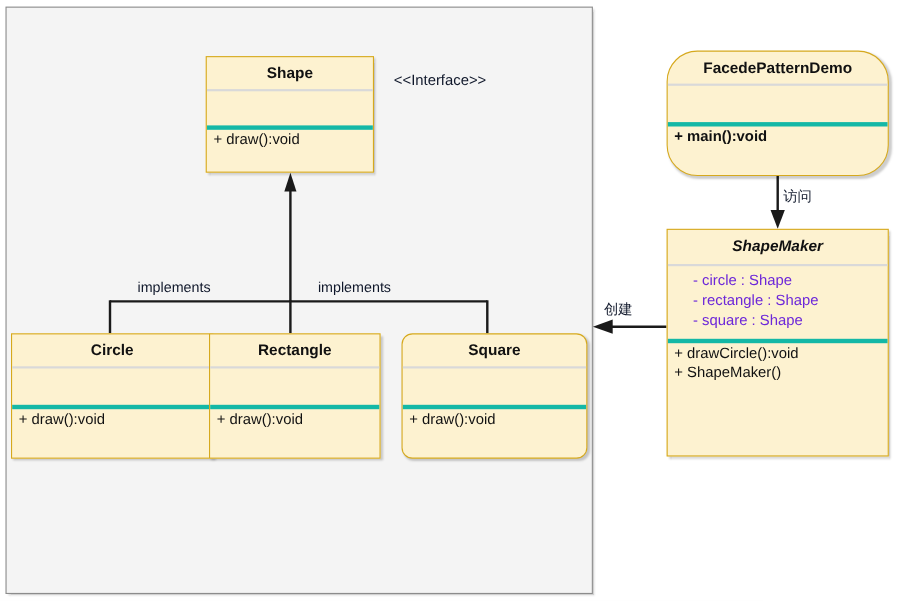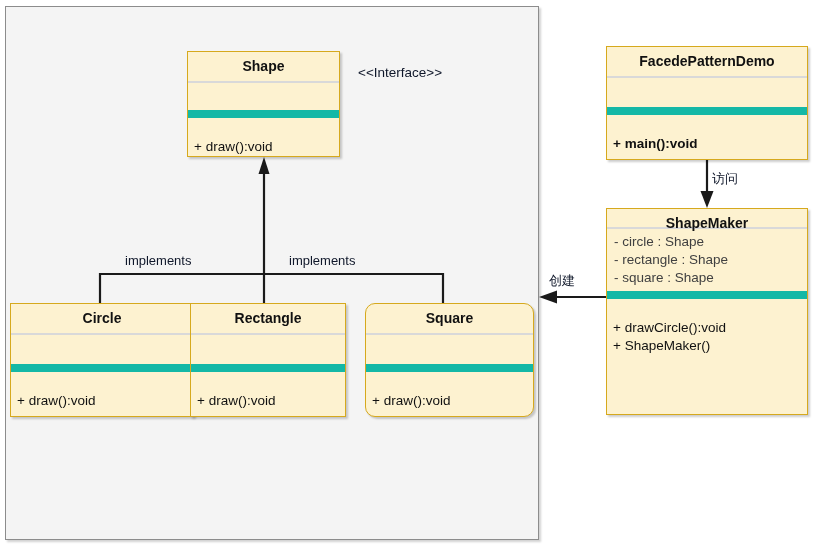--- a/index.html
+++ b/index.html
@@ -48,57 +48,57 @@
     text-align: center;
     font-weight: bold;
     font-size: 14px;
     color: #111111;
     padding: 6px 4px 6px 4px;
     border-bottom: 2px solid #d9d9d9;
     box-sizing: border-box;
     line-height: 16px;
   }
   .uml-attrs {
-    border-bottom: 8px solid #14b8a6;
-    box-sizing: border-box;
-    padding: 4px 7px;
+    border-bottom: 4px solid #14b8a6;
+    box-sizing: border-box;
+    padding: 4px 23px;
     font-size: 13.5px;
-    color: #404040;
+    color: #6d28d9;
     line-height: 18px;
   }
   .uml-ops {
     box-sizing: border-box;
-    padding: 20px 6px;
+    padding: 0 6px;
     font-size: 13.5px;
     color: #111111;
     line-height: 18px;
   }
   .uml-ops .bold-op { font-weight: bold; }
   .member { white-space: nowrap; }
 
   
   #class-shape      { left: 187px; top: 51px;  width: 153px; height: 106px; }
   #class-shape .uml-name  { height: 31px; }
   #class-shape .uml-attrs { height: 35px; }
   #class-shape .uml-ops   { height: 38px; }
 
   #class-circle     { left: 10px;  top: 303px; width: 184px; height: 114px; }
   #class-rectangle  { left: 190px; top: 303px; width: 156px; height: 114px; }
   #class-square     { left: 365px; top: 303px; width: 169px; height: 114px; border-radius: 10px; }
   .leaf-class .uml-name  { height: 31px; }
   .leaf-class .uml-attrs { height: 37px; }
   .leaf-class .uml-ops   { height: 44px; }
 
-  #class-demo       { left: 606px; top: 46px;  width: 202px; height: 114px; }
+  #class-demo       { left: 606px; top: 46px;  width: 202px; height: 114px; border-radius: 28px; }
   #class-demo .uml-name  { height: 31px; }
   #class-demo .uml-attrs { height: 37px; }
   #class-demo .uml-ops   { height: 44px; }
 
   #class-shapemaker { left: 606px; top: 208px; width: 202px; height: 207px; }
-  #class-shapemaker .uml-name  { height: 20px; }
+  #class-shapemaker .uml-name  { height: 33px; font-style: italic; }
   #class-shapemaker .uml-attrs { height: 70px; }
   #class-shapemaker .uml-ops   { height: 105px; }
 
   
   .edge-label {
     position: absolute;
     font-size: 13px;
     color: #0f172a;
     white-space: nowrap;
     line-height: 15px;

